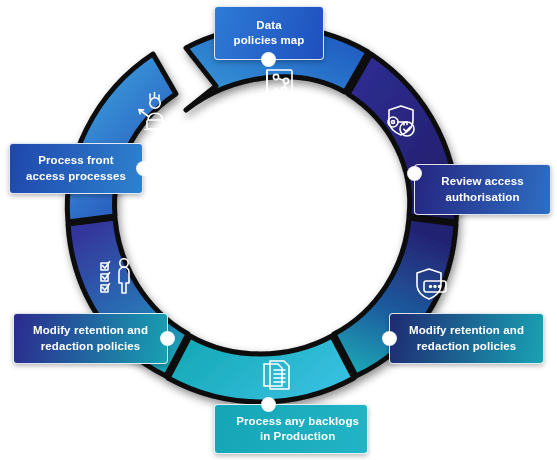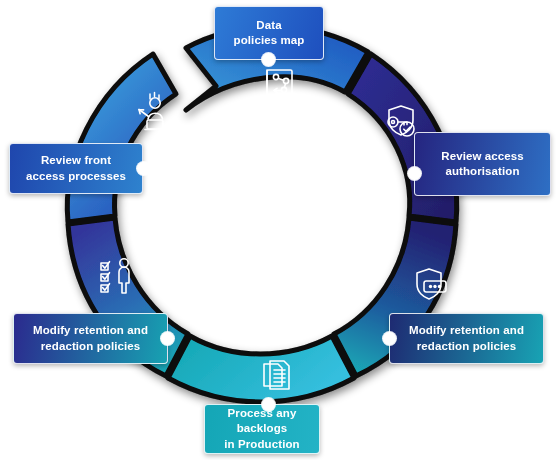--- a/index.html
+++ b/index.html
@@ -181,58 +181,58 @@
 
   <div class="label-box" style="left:214px;top:6px;width:110px;height:54px;
               background:linear-gradient(110deg,#2E7BD6 0%,#1E4FBE 100%);">
     <div>
       <span>Data</span><br>
       <span>policies map</span>
     </div>
   </div>
   <div class="dot" style="left:262px;top:53px;"></div>
 
-  <div class="label-box" style="left:414px;top:132px;width:137px;height:64px;
+  <div class="label-box" style="left:414px;top:164px;width:137px;height:51px;
               background:linear-gradient(100deg,#252580 0%,#2E6FC4 100%);">
     <div>
       <span>Review access</span><br>
       <span>authorisation</span>
     </div>
   </div>
   <div class="dot" style="left:408px;top:167px;"></div>
 
   <div class="label-box" style="left:389px;top:313px;width:155px;height:51px;
               background:linear-gradient(100deg,#1E2A72 0%,#18A3B4 100%);">
     <div>
       <span>Modify retention and</span><br>
       <span>redaction policies</span>
     </div>
   </div>
   <div class="dot" style="left:383px;top:332px;"></div>
 
-  <div class="label-box" style="left:204px;top:404px;width:116px;height:50px;
+  <div class="label-box" style="left:214px;top:404px;width:154px;height:50px;
               background:linear-gradient(100deg,#14A6B6 0%,#23B3C6 100%);justify-content:flex-end;">
     <div>
       <span>Process any backlogs</span><br>
       <span>in Production</span>
     </div>
   </div>
   <div class="dot" style="left:262px;top:398px;"></div>
 
   <div class="label-box" style="left:13px;top:313px;width:155px;height:51px;
               background:linear-gradient(100deg,#2B2A8E 0%,#17A2B2 100%);">
     <div>
       <span>Modify retention and</span><br>
       <span>redaction policies</span>
     </div>
   </div>
   <div class="dot" style="left:161px;top:332px;"></div>
 
   <div class="label-box" style="left:9px;top:143px;width:134px;height:51px;
               background:linear-gradient(100deg,#1F46AD 0%,#2E82CE 100%);">
     <div>
-      <span>Review front</span><br>
+      <span>Process front</span><br>
       <span>access processes</span>
     </div>
   </div>
   <div class="dot" style="left:137px;top:162px;"></div>
 
 </div>
 
 </body></html>

